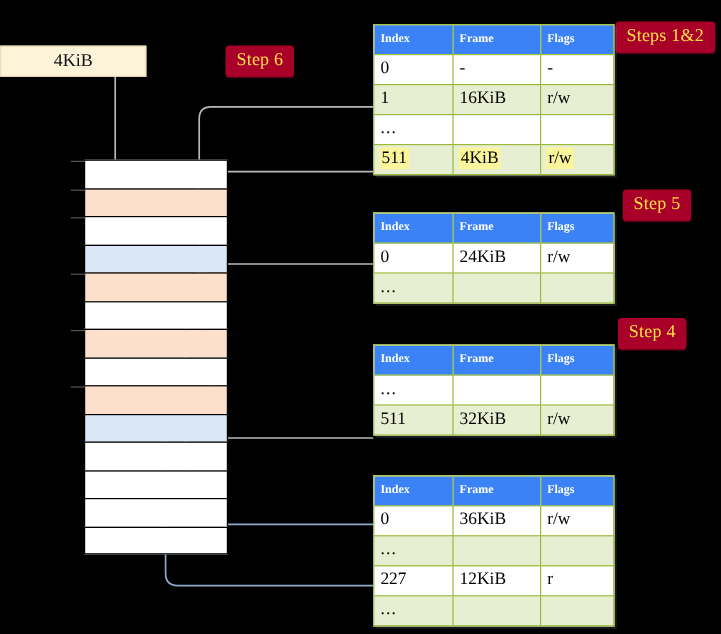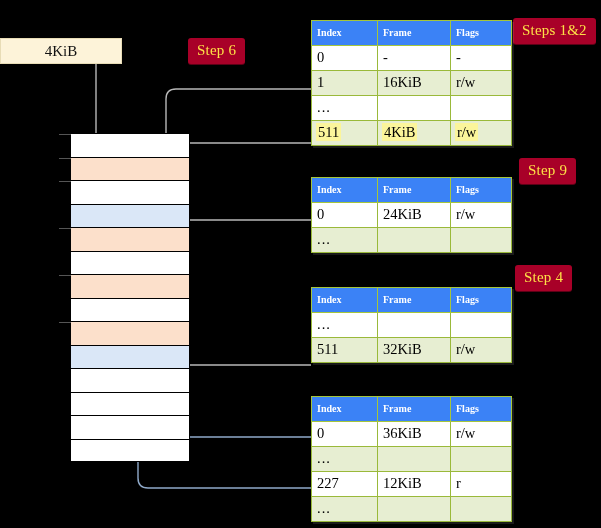--- a/index.html
+++ b/index.html
@@ -155,21 +155,21 @@
       </div>
       <div class="memrow m-blue" style="top: 211.5px;"></div>
       <div class="memrow m-white" style="top: 235px;"></div>
       <div class="memrow m-white" style="top: 258.5px;"></div>
       <div class="memrow m-white" style="top: 282px;"></div>
       <div class="memrow m-white last" style="top: 305.5px;"></div>
     </div>
 
   <div class="badge" style="left:188px;top:38px;">Step 6</div>
   <div class="badge" style="left:513px;top:18px;">Steps 1&amp;2</div>
-  <div class="badge" style="left:519px;top:158px;">Step 9</div>
+  <div class="badge" style="left:519px;top:158px;">Step 5</div>
   <div class="badge" style="left:515px;top:265px;">Step 4</div>
 
   <div id="tables-host">
       <table class="ptable" style="left: 311px; top: 20px;">
         <thead>
           <tr>
             <th class="c-index">Index</th>
             <th class="c-frame">Frame</th>
             <th class="c-flags">Flags</th>
           </tr>

